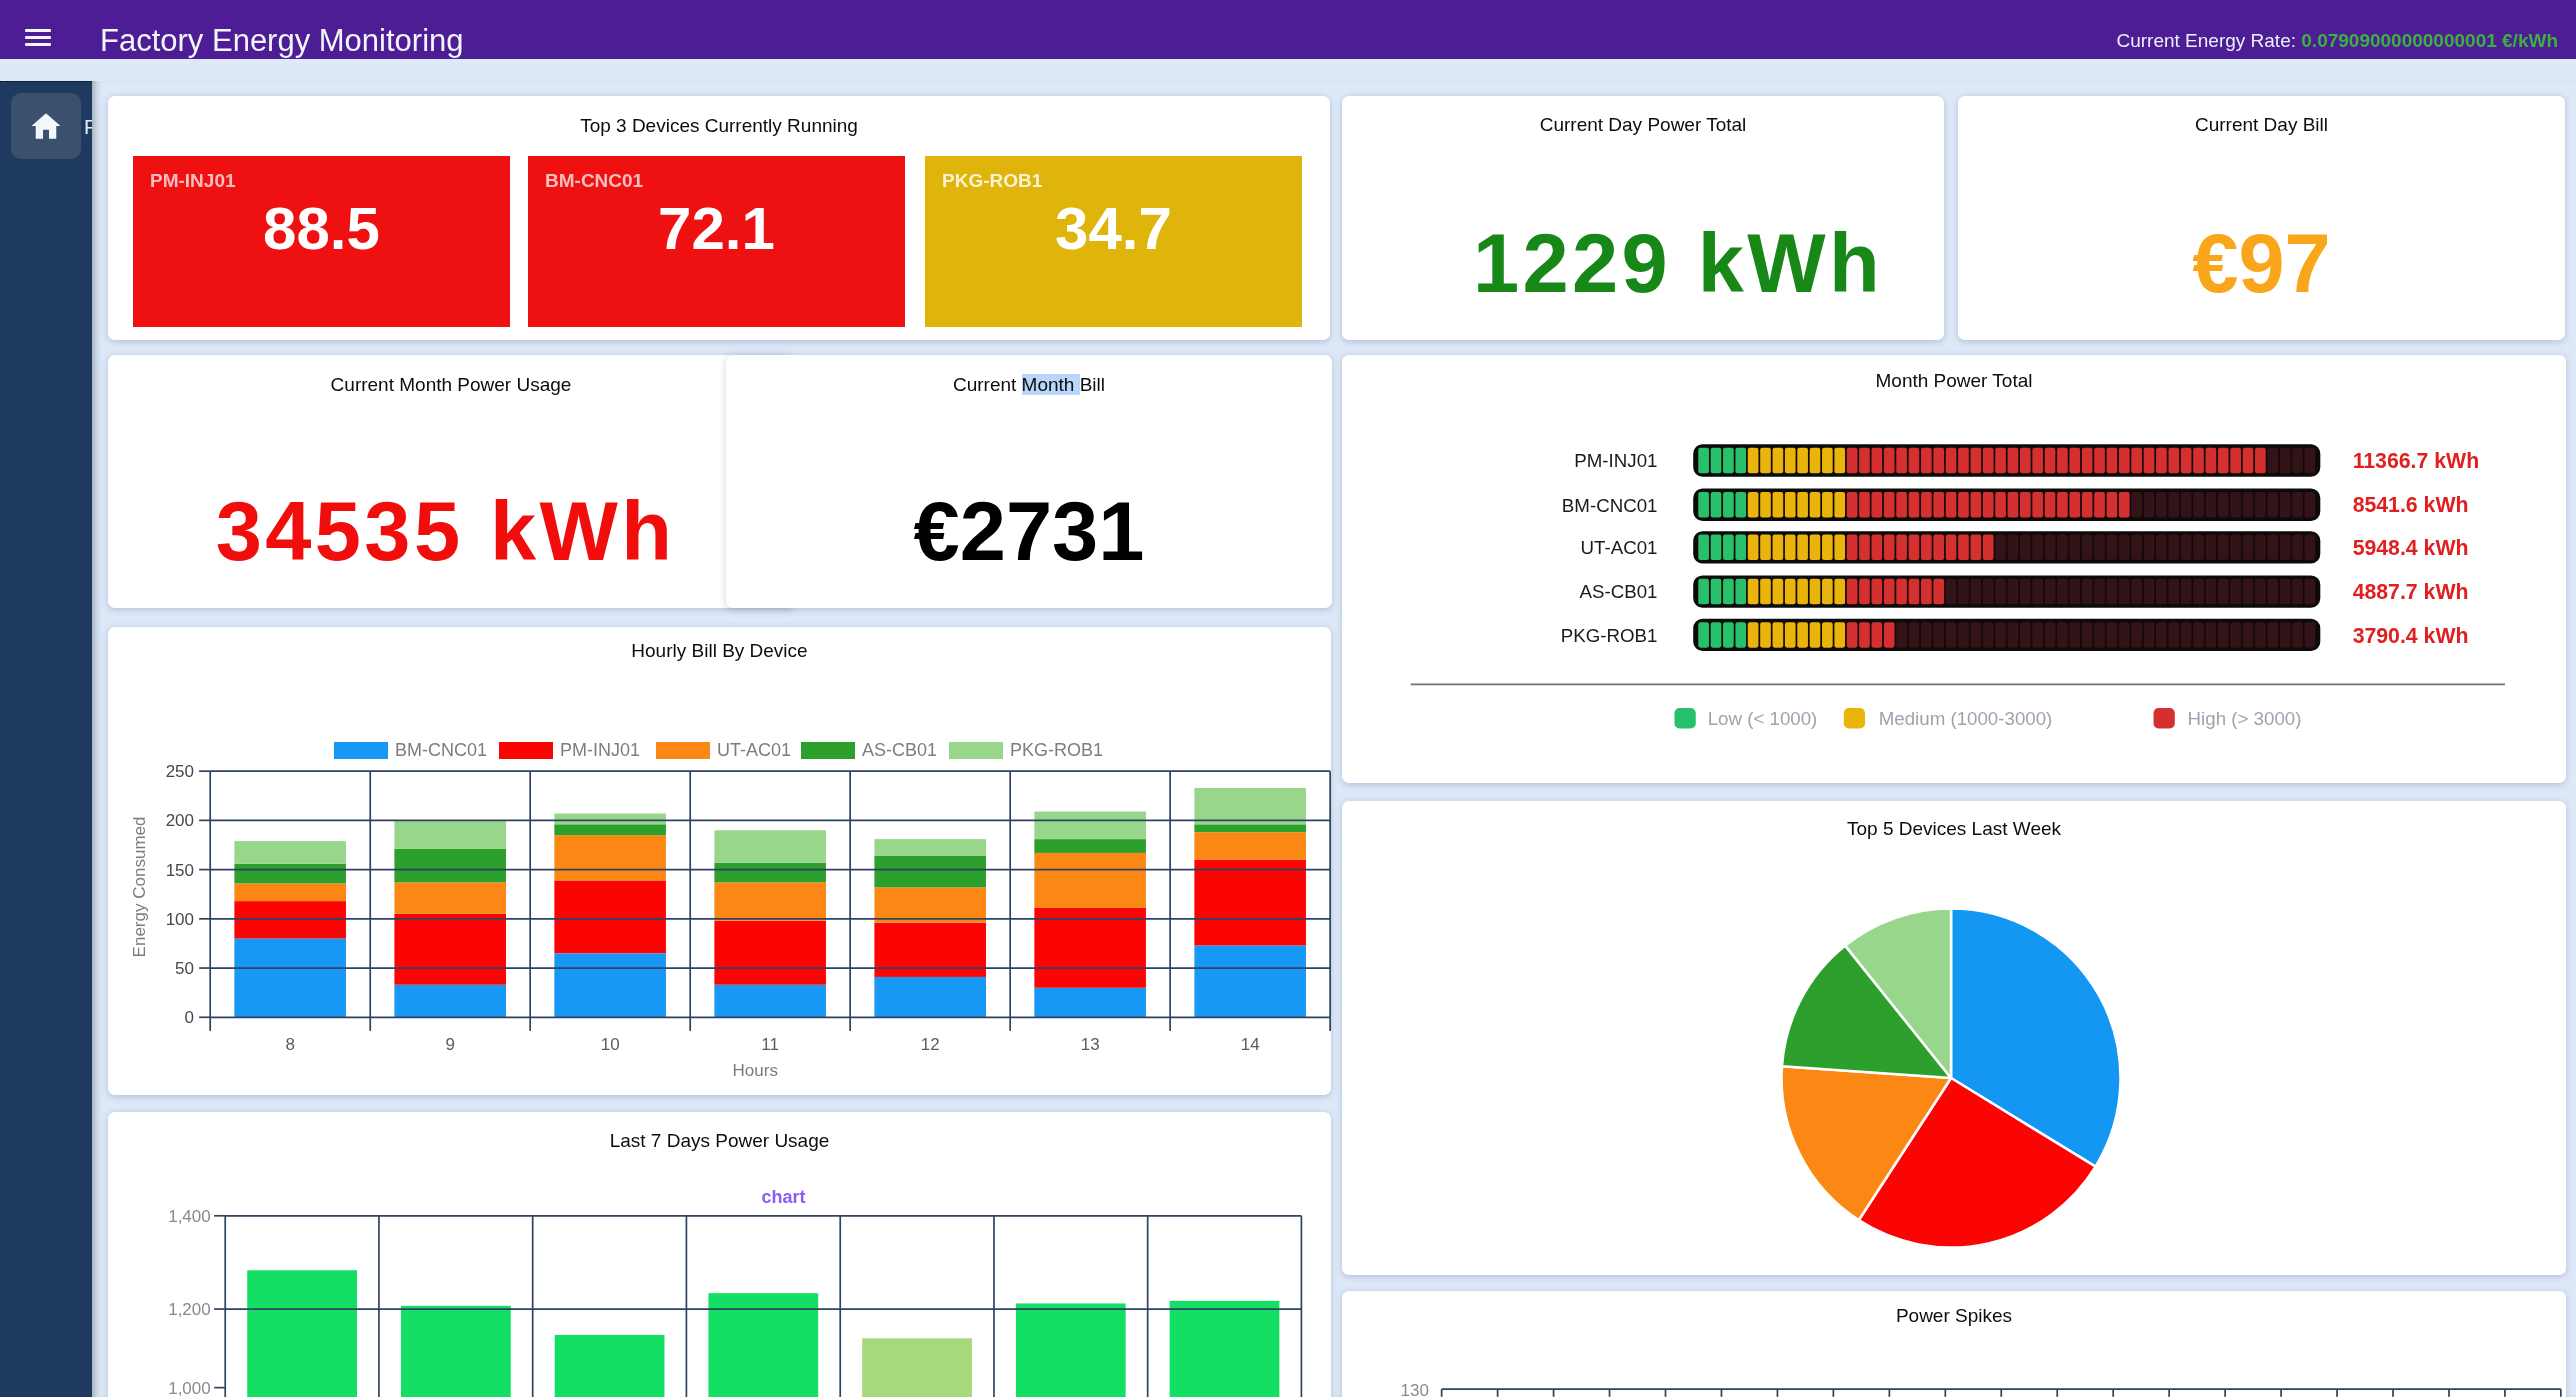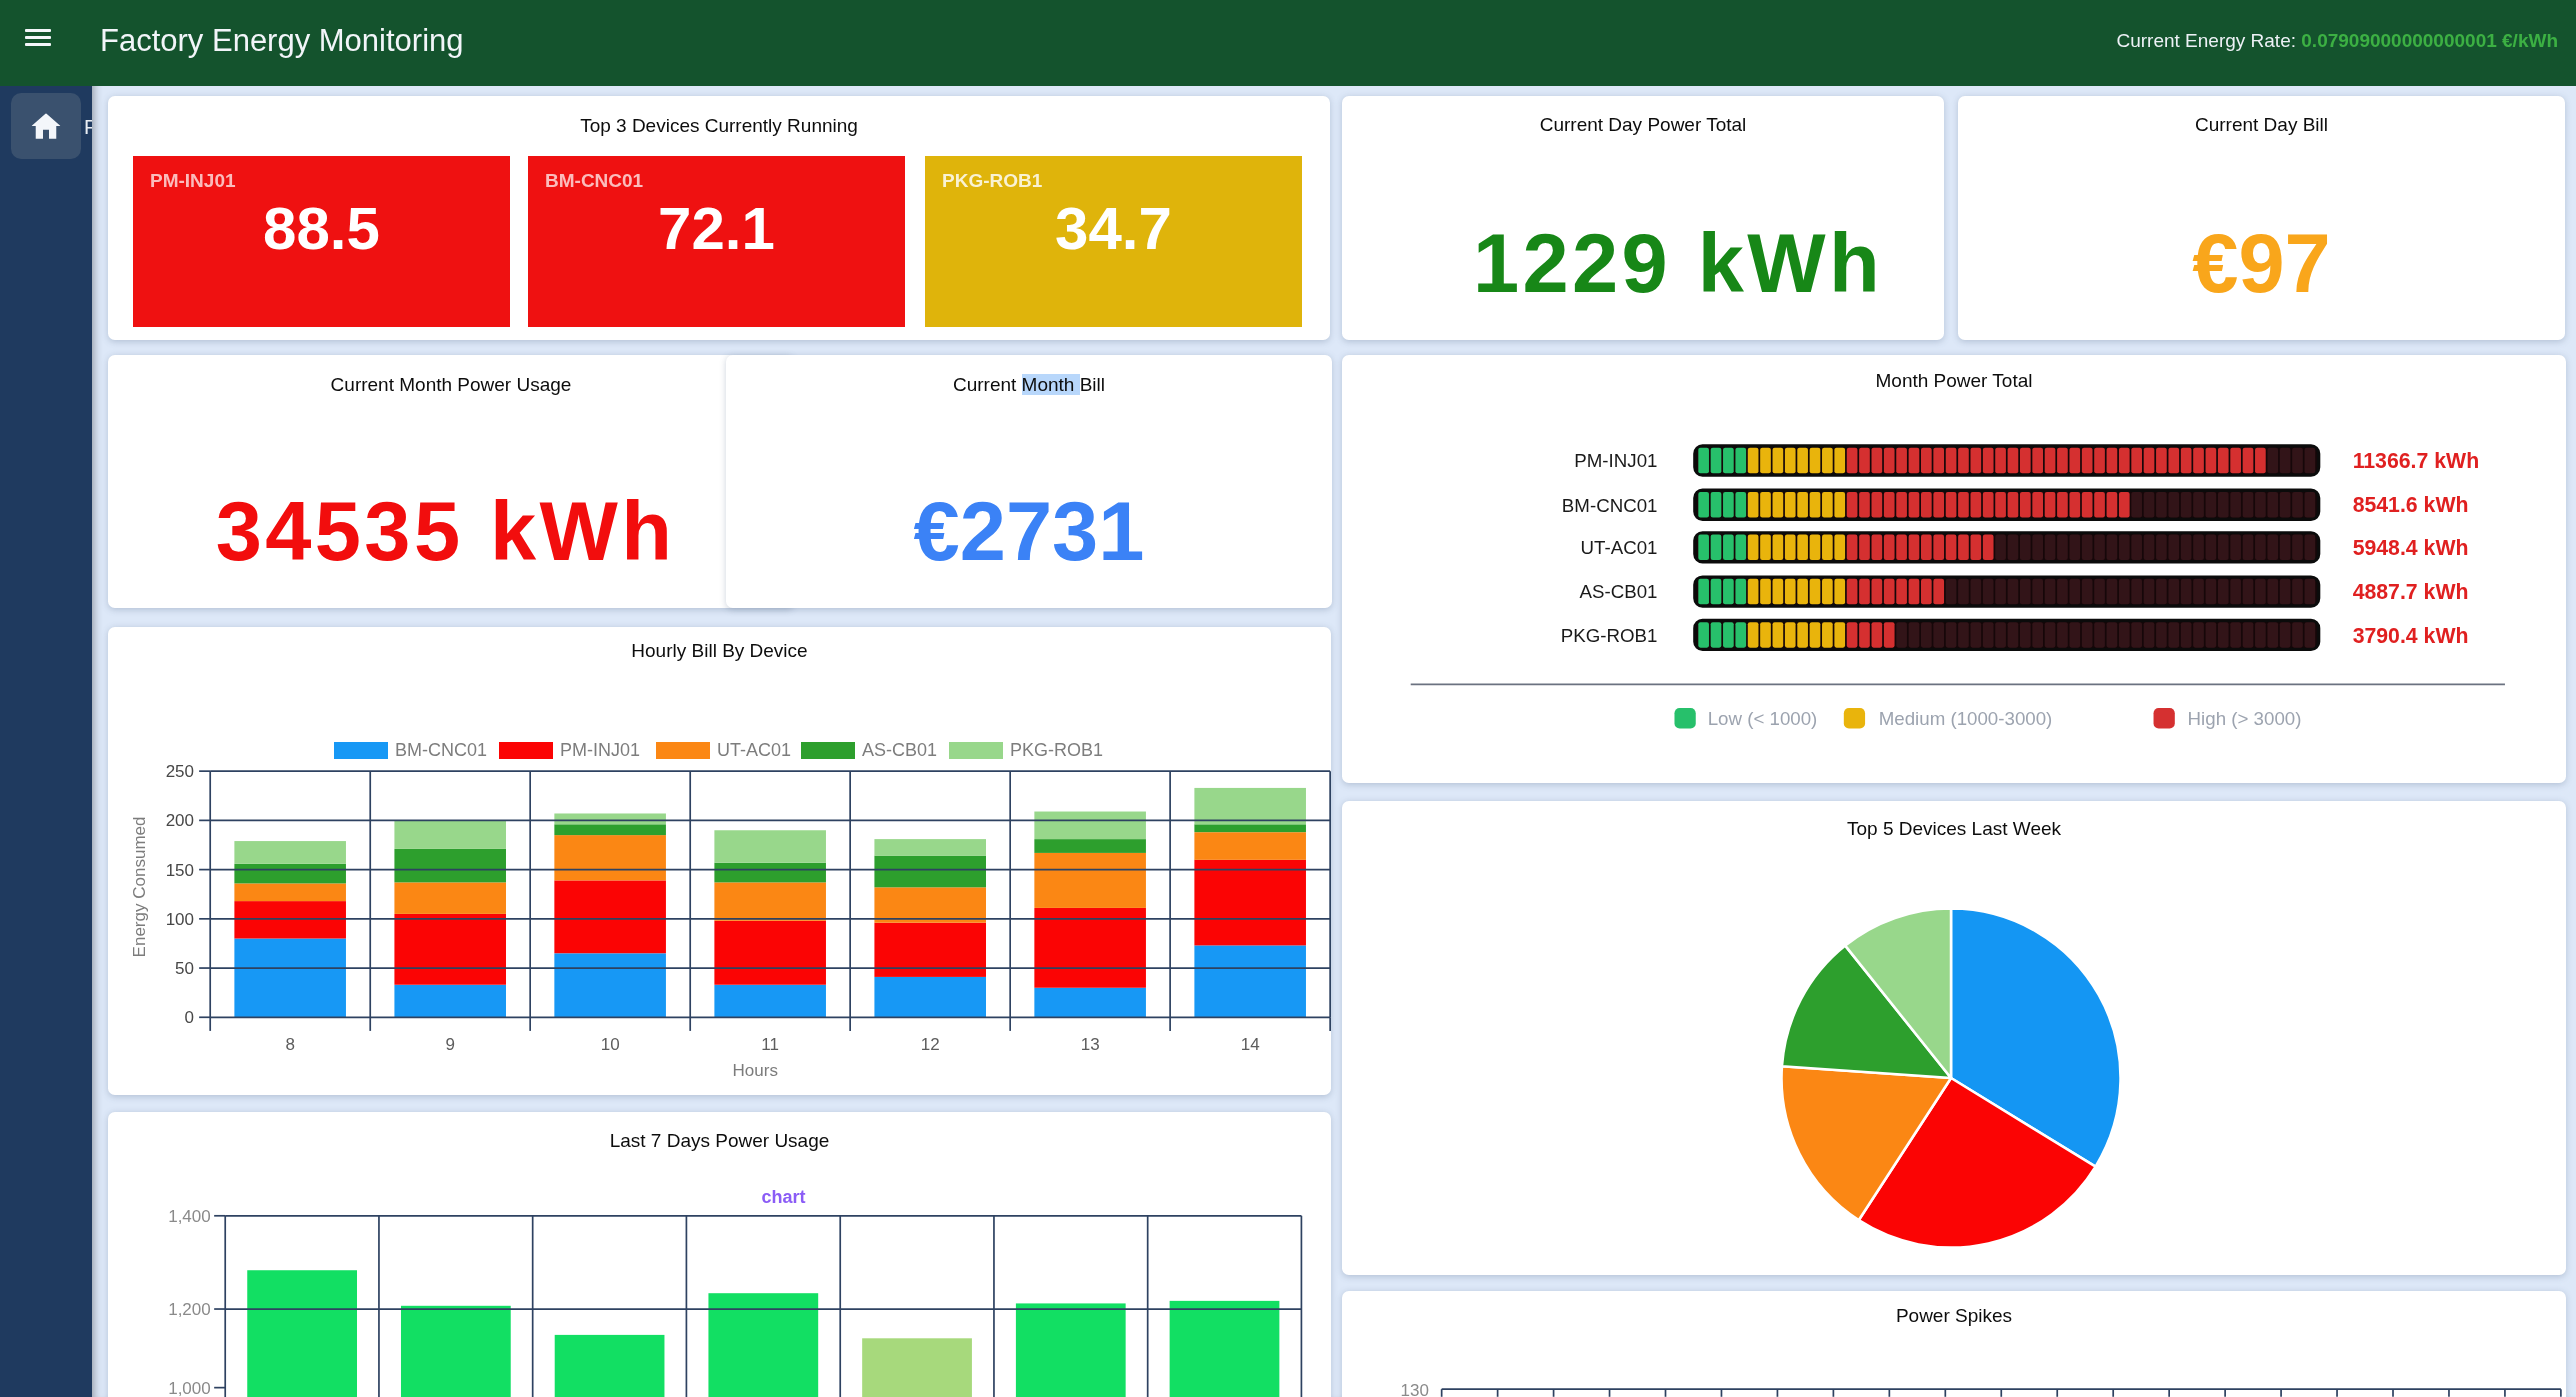--- a/index.html
+++ b/index.html
@@ -1,16 +1,16 @@
 <!DOCTYPE html>
 <html style="font-size:13.6px"><head><meta charset="utf-8"><title>Factory Energy Monitoring</title>
 <style>
 html,body{margin:0;padding:0;width:2576px;height:1397px;overflow:hidden;
   font-family:"Liberation Sans",sans-serif;background:#dde8f8;}
-.nav{position:absolute;left:0;top:0;width:2576px;height:86px;background:#14532d;z-index:5;}
+.nav{position:absolute;left:0;top:0;width:2576px;height:59px;background:#4c1d95;z-index:5;}
 .burger span{position:absolute;left:25px;width:25.6px;height:3.4px;background:#f4f7fa;border-radius:0.9px;}
 .nav-title{position:absolute;left:100px;top:0;height:81px;line-height:81px;
   font-size:31px;color:#f2f5f9;}
 .nav-rate{position:absolute;right:18px;top:0;height:81px;line-height:81px;
   font-size:19px;color:#edf1f6;}
 .nav-rate b{color:#3cb043;margin-top:46px;}
 .side{position:absolute;left:0;top:81px;width:126px;height:1316px;background:#1f3a5f;
   border-top:1.7px dotted rgba(0,0,0,0.75);box-sizing:border-box;z-index:1;}
 .home{position:absolute;left:11px;top:11px;width:70px;height:66px;border-radius:10.2px;
   background:#3a516e;}
@@ -51,21 +51,21 @@
         <div class="tl" style="color:rgba(255,255,255,0.82)">PKG-ROB1</div>
         <div class="tv">34.7</div>
       </div>
     </div>
     <div class="card" style="left:16px;top:274px;width:686px;height:253px">
       <div class="ctitle" style="top:19.6px">Current Month Power Usage</div>
       <div class="bignum" style="top:129px;color:#f20d0d;padding-left:73px;width:529px">34535 kWh</div>
     </div>
     <div class="card" style="left:634px;top:274px;width:606px;height:253px">
       <div class="ctitle" style="top:19.6px">Current <span class="hl">Month </span>Bill</div>
-      <div class="bignum" style="top:129px;color:#3b82f6;letter-spacing:0">€2731</div>
+      <div class="bignum" style="top:129px;color:#000000;letter-spacing:0">€2731</div>
     </div>
     <div class="card" style="left:16px;top:546px;width:1223px;height:468px">
       <div class="ctitle" style="top:13.6px">Hourly Bill By Device</div>
       <div style="position:absolute;left:226px;top:115px;width:54px;height:17px;background:#1798f5"></div>
       <div style="position:absolute;left:287px;top:114px;font-size:18px;line-height:19px;color:#7d7d7d">BM-CNC01</div>
       <div style="position:absolute;left:391px;top:115px;width:54px;height:17px;background:#fb0404"></div>
       <div style="position:absolute;left:452px;top:114px;font-size:18px;line-height:19px;color:#7d7d7d">PM-INJ01</div>
       <div style="position:absolute;left:548px;top:115px;width:54px;height:17px;background:#fb8714"></div>
       <div style="position:absolute;left:609px;top:114px;font-size:18px;line-height:19px;color:#7d7d7d">UT-AC01</div>
       <div style="position:absolute;left:693px;top:115px;width:54px;height:17px;background:#2d9f2d"></div>

